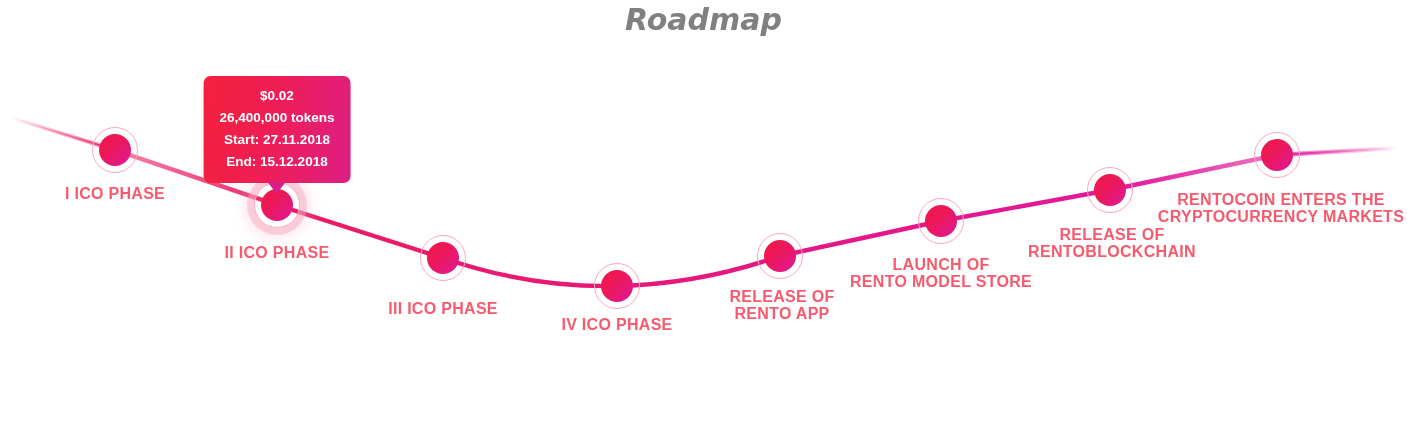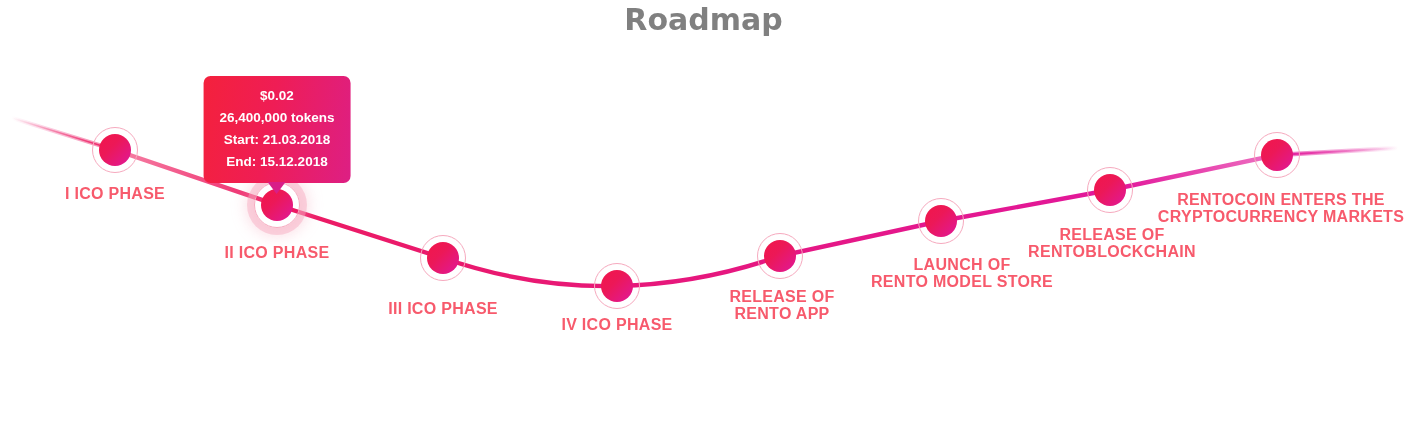--- a/index.html
+++ b/index.html
@@ -27,20 +27,21 @@
     left: 0;
     top: 0;
     width: 1407px;
     text-align: center;
     font-family: "DejaVu Sans", sans-serif;
     font-size: 30px;
     font-weight: bold;
     color: #808080;
     letter-spacing: 0px;
     line-height: 40px;
+    font-style: italic;
   }
 
   #timeline-svg {
     position: absolute;
     left: 0;
     top: 0;
     width: 1407px;
     height: 446px;
   }
 
@@ -175,34 +176,34 @@
   <div class="node-label" style="left:443px; top:300px;">
     <div>III ICO PHASE</div>
   </div>
   <div class="node-label" style="left:617px; top:316px;">
     <div>IV ICO PHASE</div>
   </div>
   <div class="node-label" style="left:782px; top:288px;">
     <div>RELEASE OF</div>
     <div>RENTO APP</div>
   </div>
-  <div class="node-label" style="left:941px; top:256px;margin-left:21px;">
+  <div class="node-label" style="left:941px; top:256px;">
     <div>LAUNCH OF</div>
     <div>RENTO MODEL STORE</div>
   </div>
   <div class="node-label" style="left:1112px; top:226px;">
     <div>RELEASE OF</div>
     <div>RENTOBLOCKCHAIN</div>
   </div>
   <div class="node-label" style="left:1281px; top:191px;">
     <div>RENTOCOIN ENTERS THE</div>
     <div>CRYPTOCURRENCY MARKETS</div>
   </div>
 
   <div class="tooltip" style="left:277px; top:76px;">
     <span class="tooltip-line">$0.02</span>
     <span class="tooltip-line">26,400,000 tokens</span>
-    <span class="tooltip-line">Start: 21.03.2018</span>
+    <span class="tooltip-line">Start: 27.11.2018</span>
     <span class="tooltip-line">End: 15.12.2018</span>
     <span class="tip-arrow"></span>
   </div>
 
 </div>
 
 </body></html>

